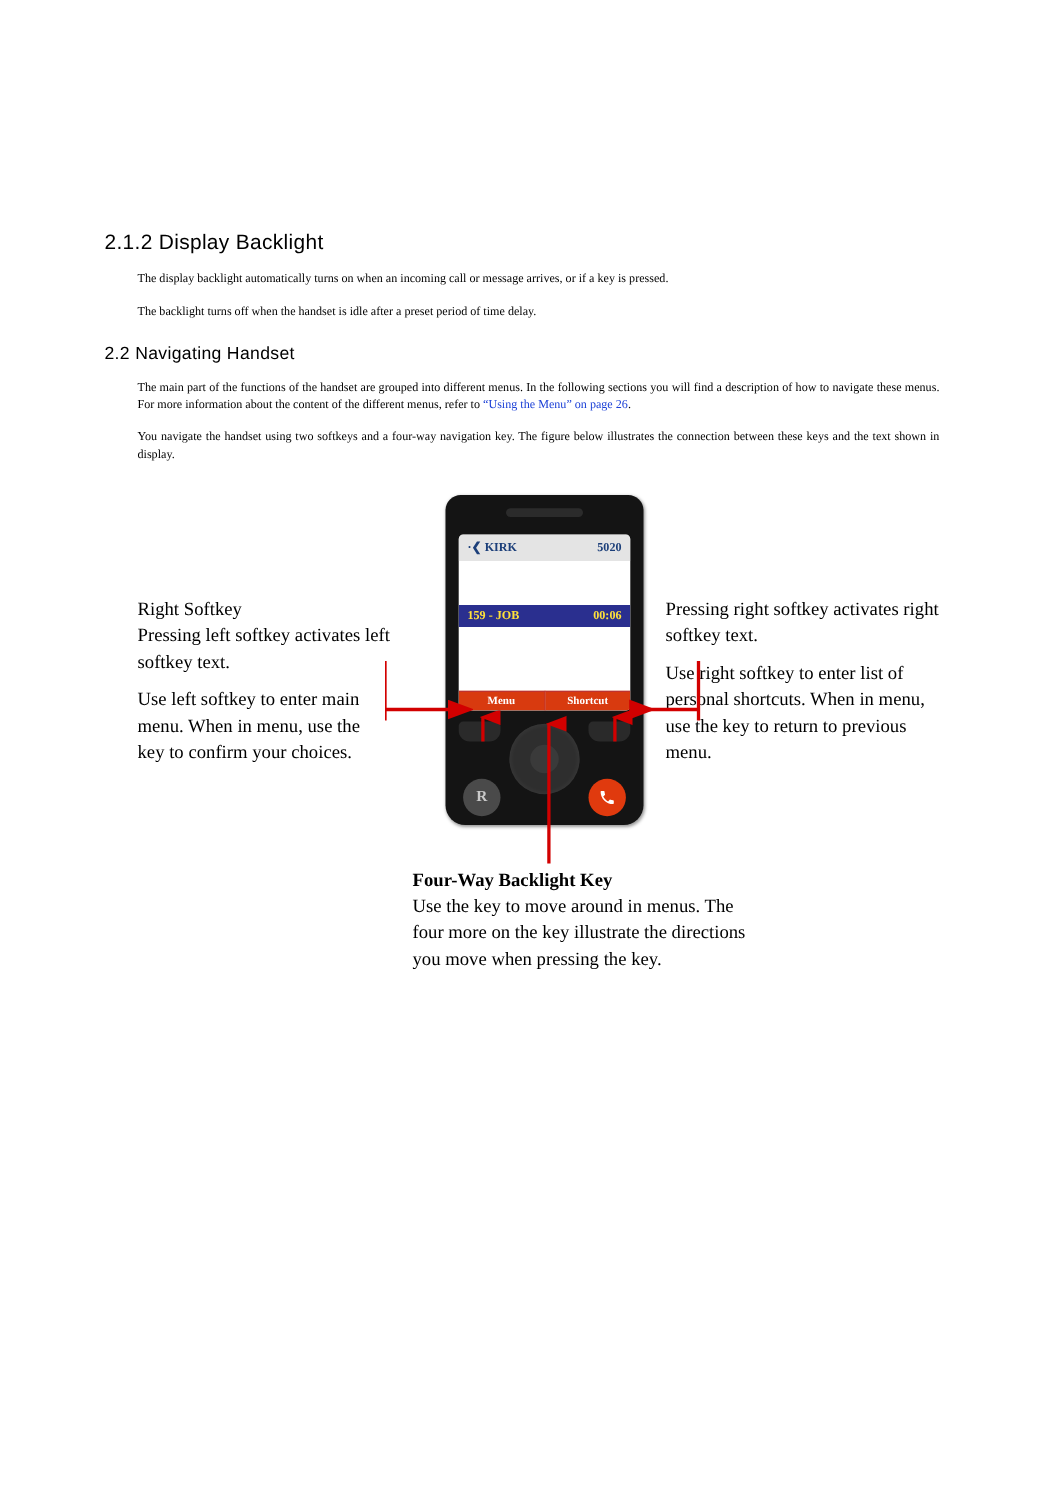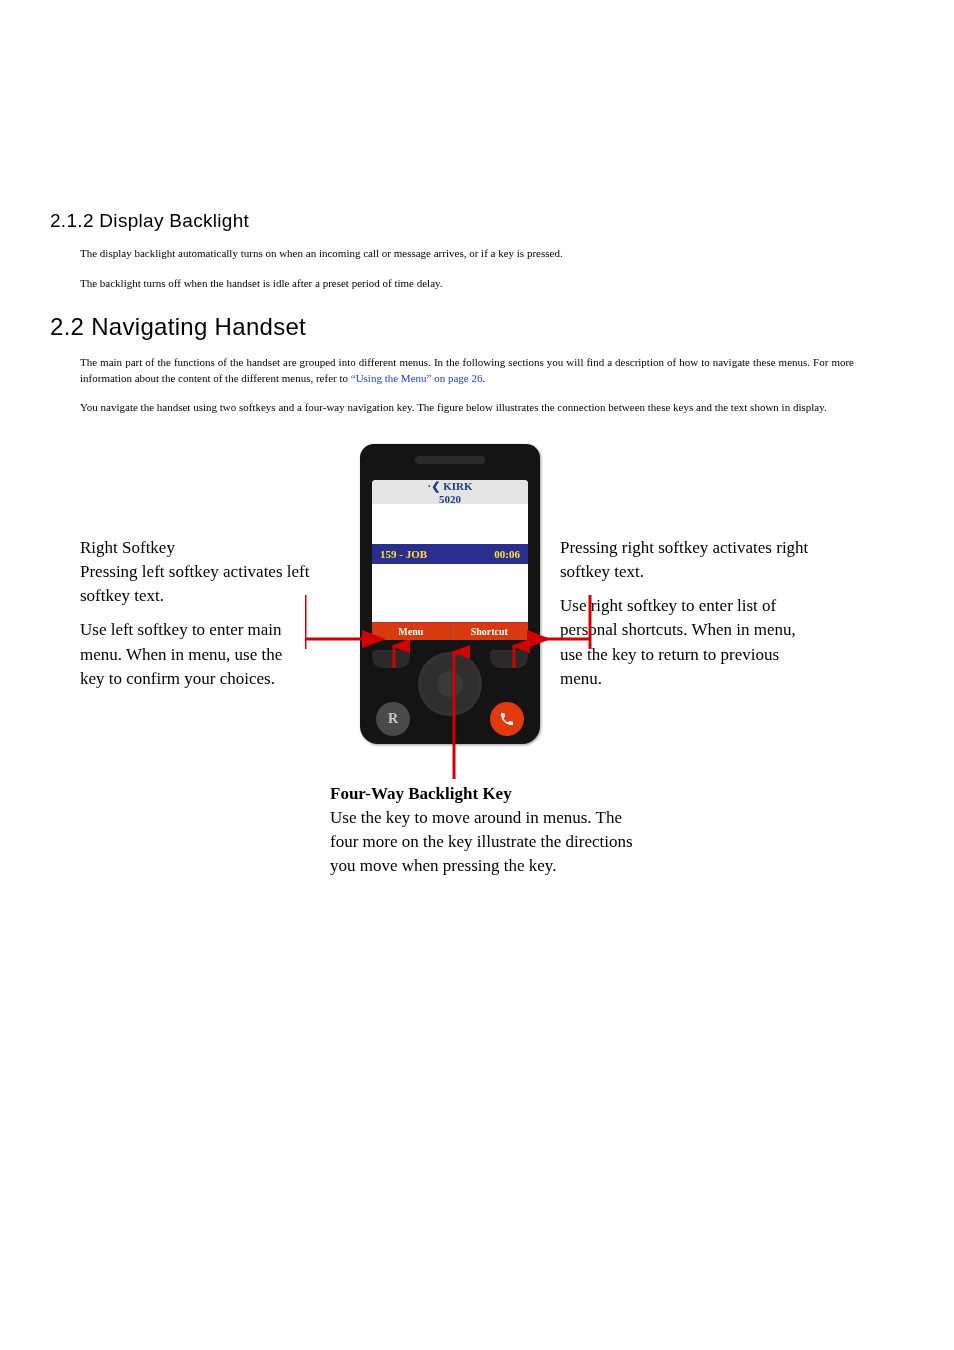--- a/index.html
+++ b/index.html
@@ -6,33 +6,33 @@
     margin: 0;
     padding: 0;
     background: #ffffff;
     font-family: "Palatino Linotype", "Book Antiqua", Palatino, Georgia, serif;
     color: #000;
   }
   .page {
     width: 954px;
     min-height: 1350px;
     box-sizing: border-box;
-    padding: 210px 100px 60px 50px;
+    padding: 210px 100px 60px 95px;
     position: relative;
   }
   .h3 {
     font-family: Arial, Helvetica, sans-serif;
     font-size: 19px;
     font-weight: 400;
     margin: 0 0 14px 0;
     letter-spacing: 0.3px;
   }
   .h2 {
     font-family: Arial, Helvetica, sans-serif;
-    font-size: 24px;
+    font-size: 16px;
     font-weight: 400;
     margin: 22px 0 14px 0;
     letter-spacing: 0.3px;
   }
   .body-block {
     padding-left: 30px;
   }
   .para {
     font-size: 11px;
     line-height: 1.42;
@@ -84,21 +84,20 @@
   .statusbar {
     height: 24px;
     background: #e4e4e4;
     display: flex;
     justify-content: space-between;
     align-items: center;
     padding: 0 8px;
     font-size: 11px;
     font-weight: bold;
     color: #1c3f7a;
-    flex-direction: column;
   }
   .titlebar {
     height: 20px;
     background: #2a2f8f;
     display: flex;
     justify-content: space-between;
     align-items: center;
     padding: 0 8px;
     color: #ffe13a;
     font-size: 11px;

